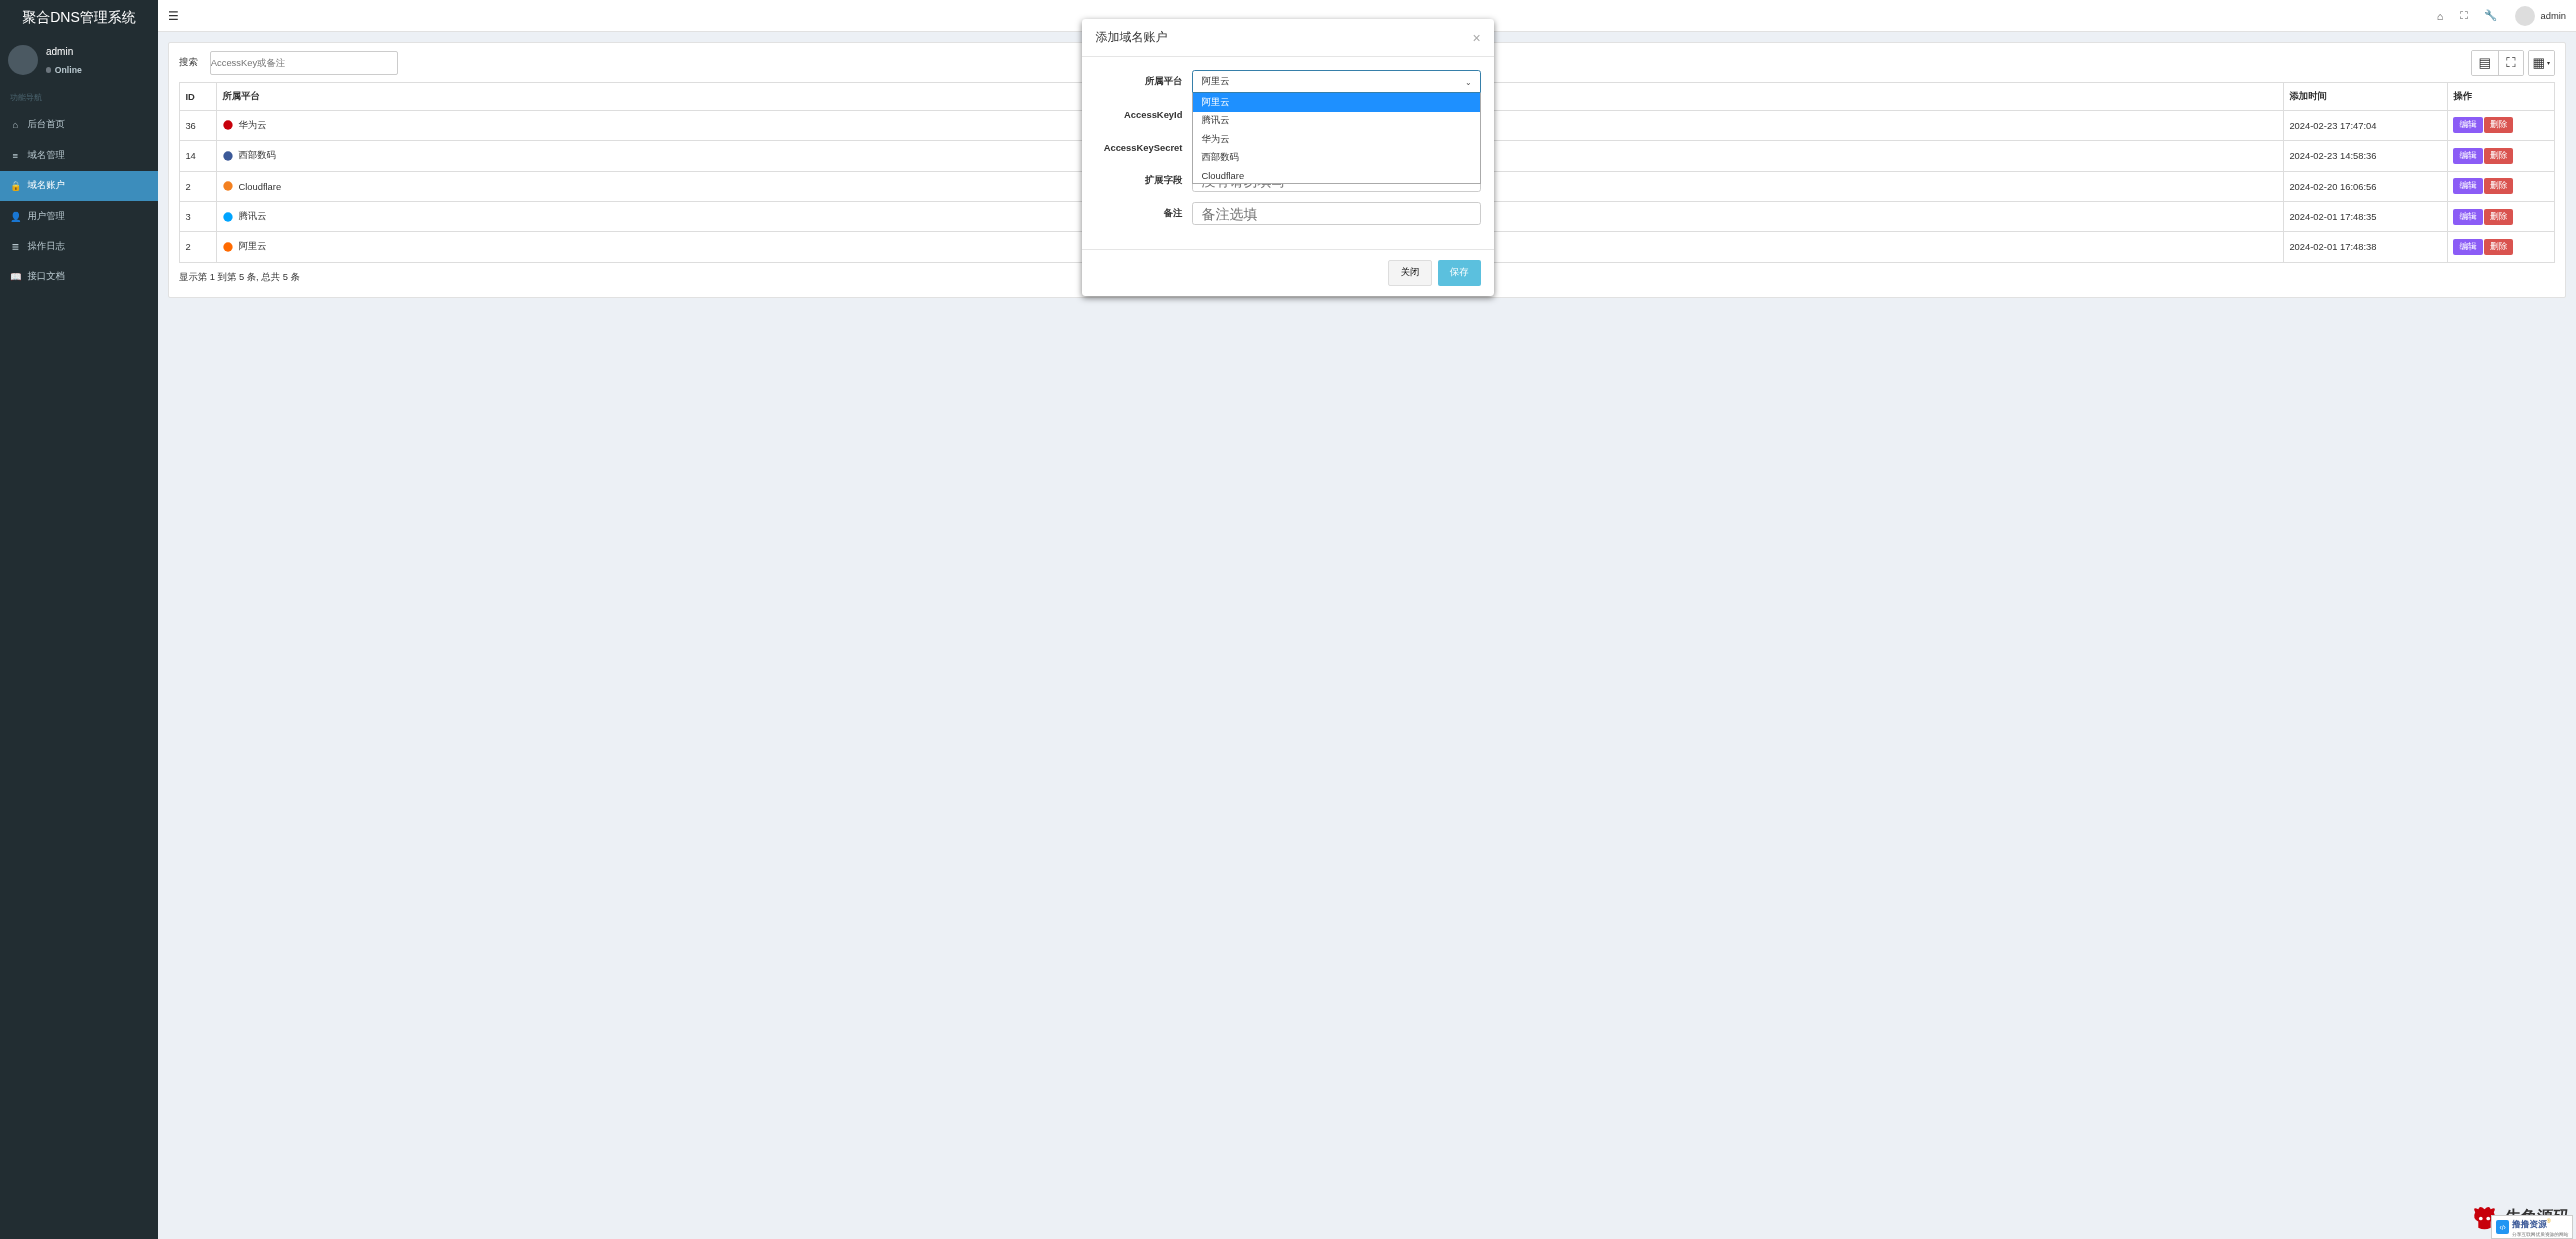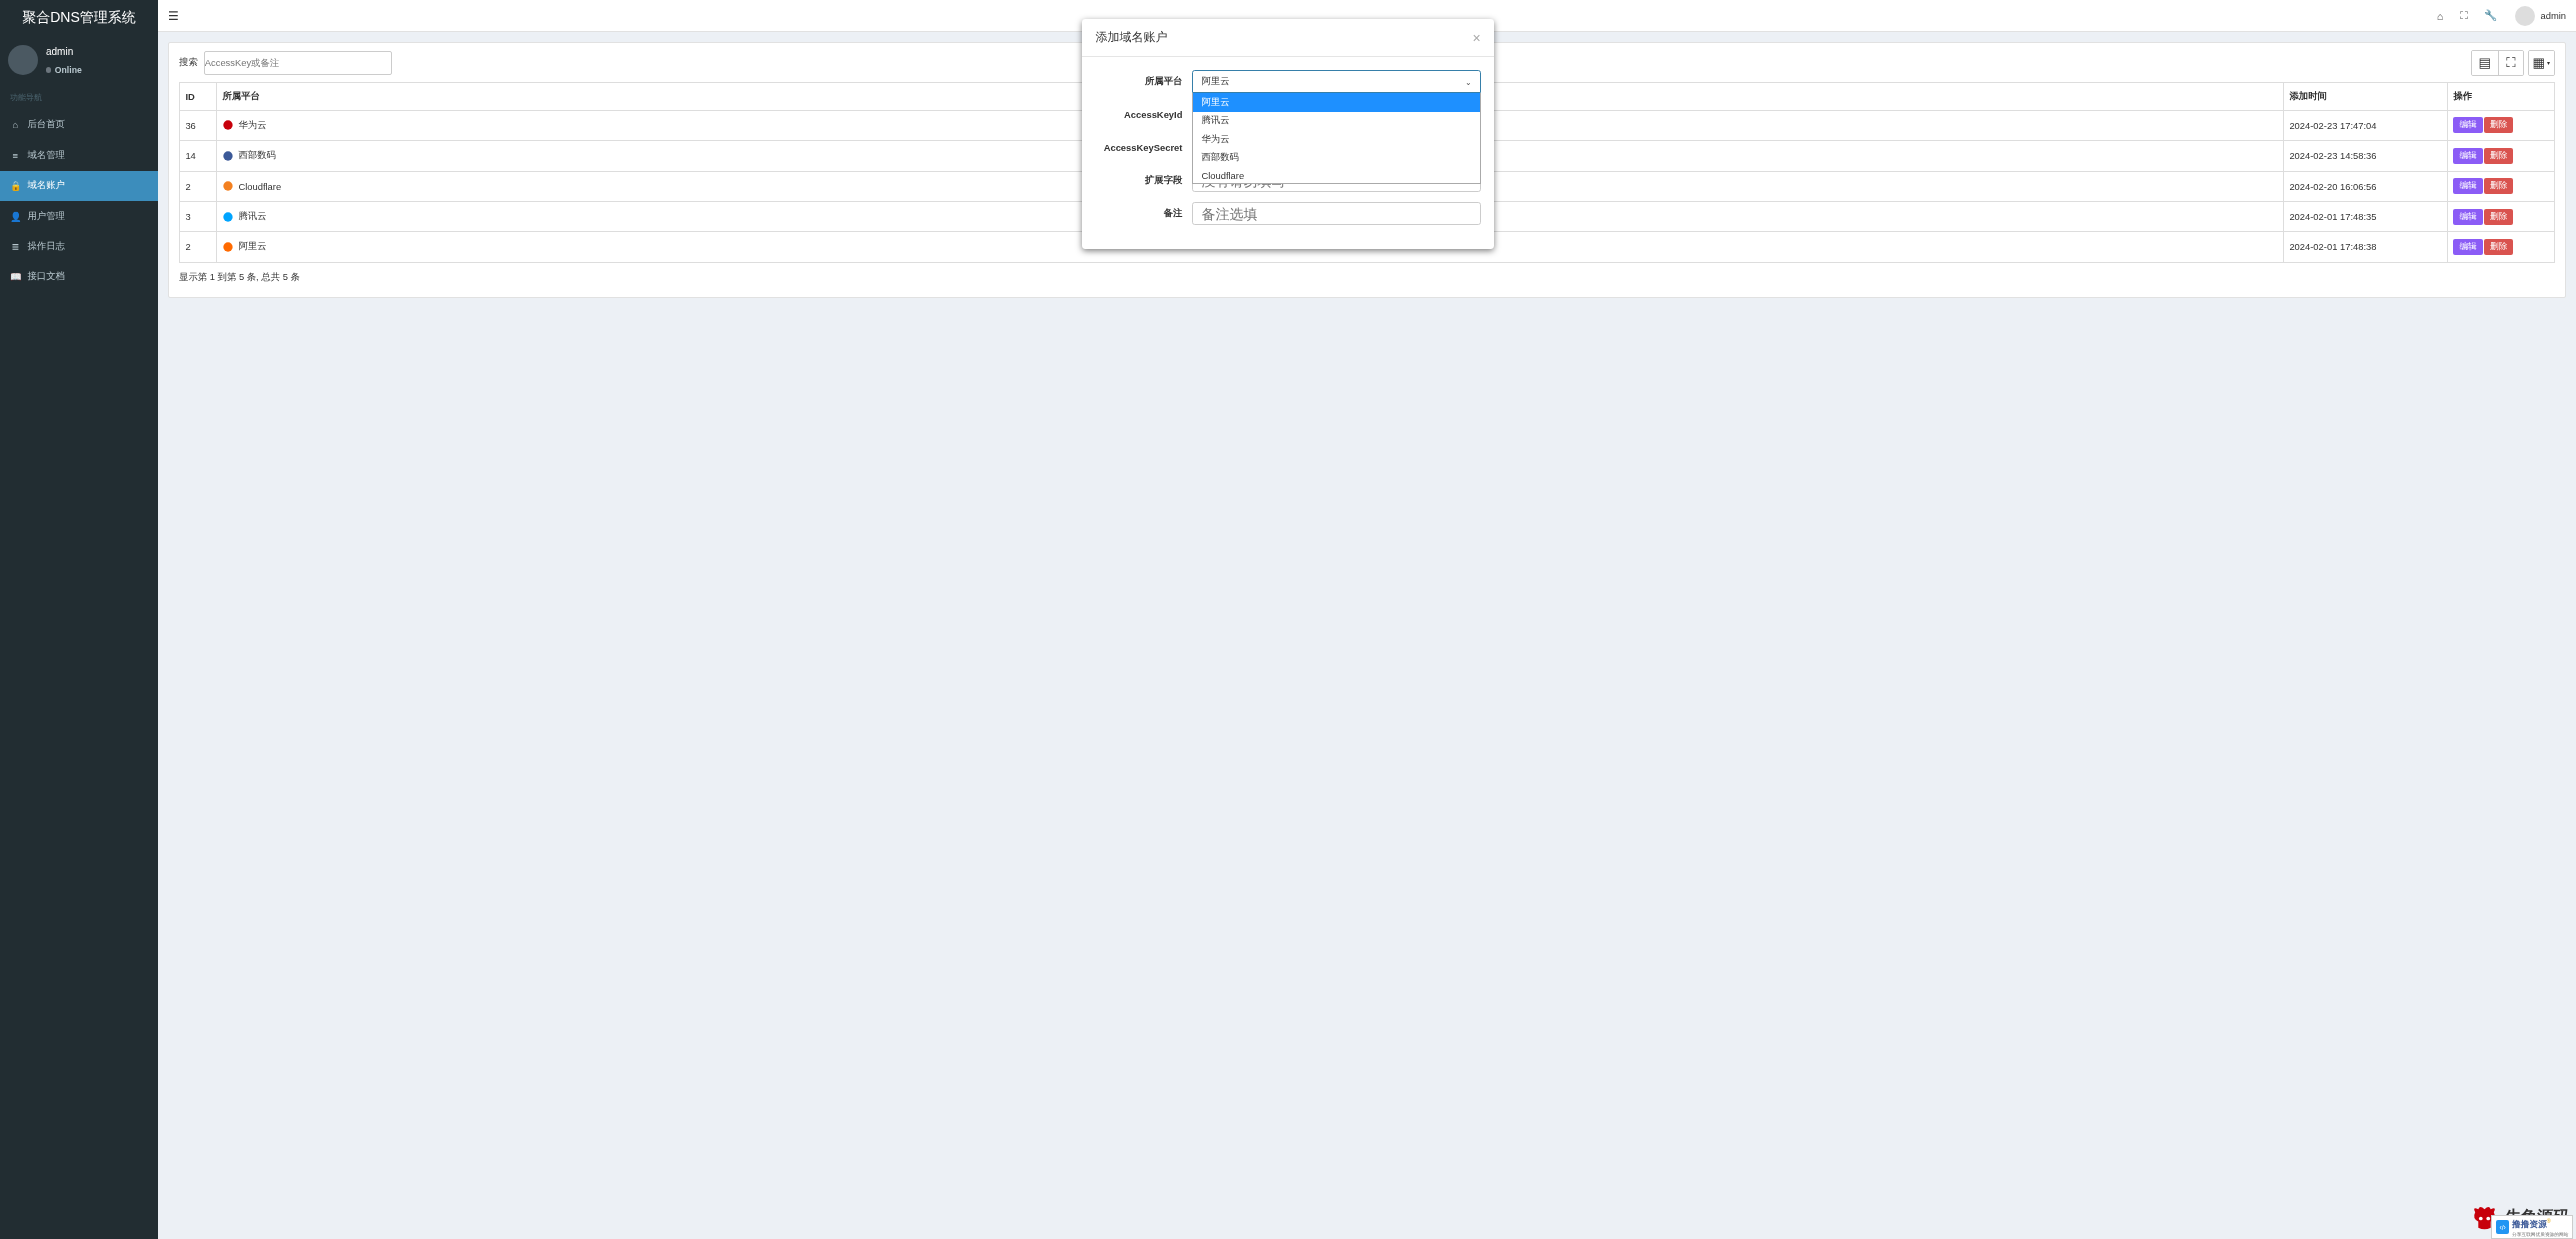--- a/index.html
+++ b/index.html
@@ -26,21 +26,21 @@
     .toggle-btn { color: #333; cursor: pointer; font-size: 12px; }
     .topbar-right { margin-left: auto; display: flex; align-items: center; gap: 17px; }
     .topbar-icon { color: #555; cursor: pointer; font-size: 10.7px; }
     .topbar-user { display: flex; align-items: center; gap: 5.4px; cursor: pointer; }
     .topbar-avatar { width: 20px; height: 20px; border-radius: 50%; background: #ddd; }
     
     .content { padding: 10px; flex: 1; overflow: auto; }
     .box { background: #fff; border: 0.7px solid #e1e1e1; border-radius: 2px; padding: 6.7px 10px 13.4px; }
     
     .toolbar { display: flex; align-items: center; margin-bottom: 6.7px; gap: 4px; }
-    .search-label { font-size: 9.4px; margin-right: 2px; }
+    .search-label { font-size: 9.4px; margin-right: 8px; }
     .search-input { width: 188px; height: 24px; padding: 4px 0; border: 0.7px solid #ccc; border-radius: 2px; font-size: 9.4px; }
     .toolbar-right { margin-left: auto; display: flex; }
     .btn-group { display: inline-flex; border: 0.7px solid #ccc; border-radius: 2px; overflow: hidden; background: #fff; }
     .btn-group + .btn-group { margin-left: 3.4px; }
     .btn-group button { width: 25.5px; height: 24px; background: #fff; border: none; border-left: 0.7px solid #ccc; cursor: pointer; color: #333; display: flex; align-items: center; justify-content: center; }
     .btn-group button:first-child { border-left: none; }
     
     table { width: 100%; border-collapse: collapse; }
     th, td { padding: 6.7px 5.4px; text-align: left; border: 0.7px solid #ddd; font-size: 9.4px; }
     th { background: #fff; font-weight: 700; border-bottom: 1.3px solid #ddd; }
@@ -290,20 +290,24 @@
     </div>
     <div class="form-row">
       <label class="form-label">扩展字段</label>
       <div class="form-control-wrap"><input class="form-control" placeholder="没有请勿填写" style=""></div>
     </div>
     <div class="form-row">
       <label class="form-label">备注</label>
       <div class="form-control-wrap"><input class="form-control" placeholder="备注选填" style=""></div>
     </div>
   </div>
+  <div class="modal-footer">
+    <button class="btn-close">关闭</button>
+    <button class="btn-save">保存</button>
+  </div>
 </div>
 
 <div class="wm1">
   <svg class="wm1-logo" viewBox="0 0 100 100">
       <path fill="#c7000b" d="M20 30 Q10 10 30 20 Q35 5 50 20 Q65 5 70 20 Q90 10 80 30 Q90 50 70 60 L70 80 Q50 90 30 80 L30 60 Q10 50 20 30 Z"></path>
       <circle cx="38" cy="50" r="6" fill="#fff"></circle>
       <circle cx="62" cy="50" r="6" fill="#fff"></circle>
     </svg>
   <div>
     <div class="wm1-text">牛角源码</div>

